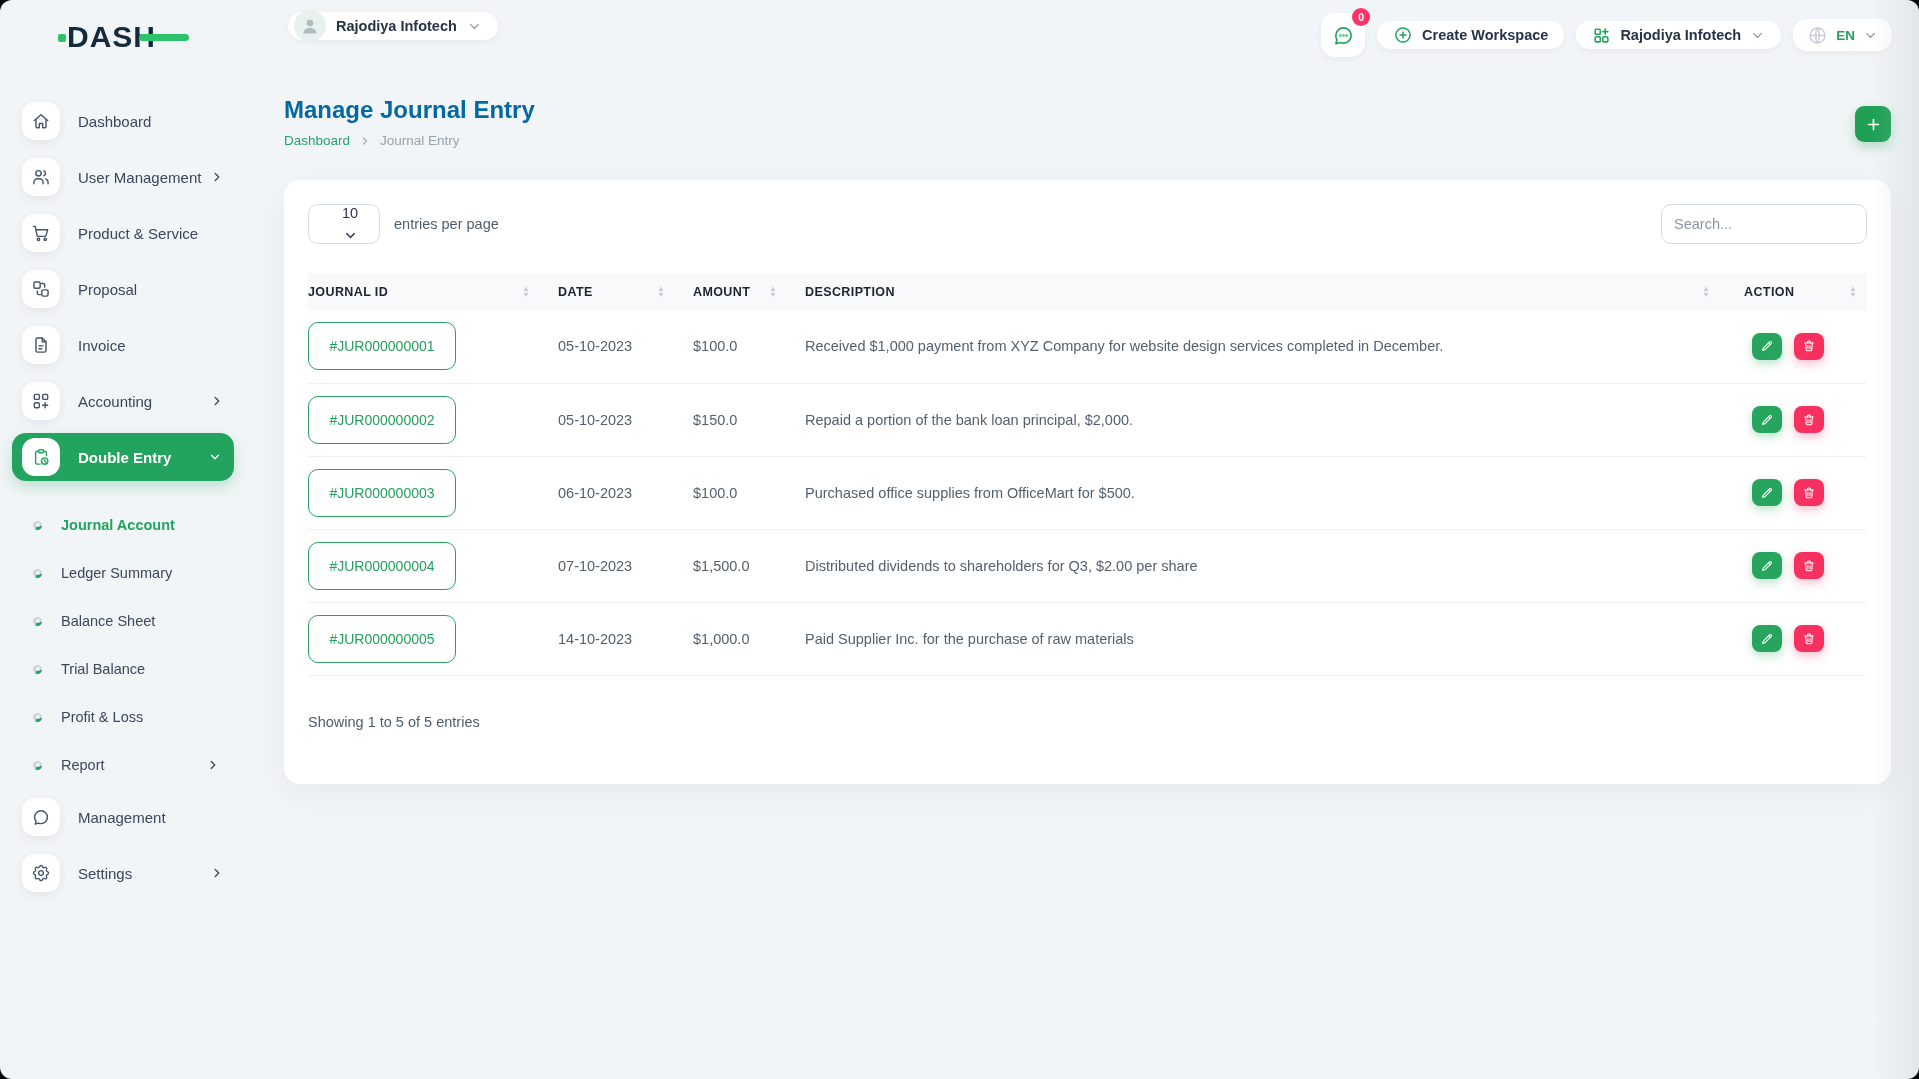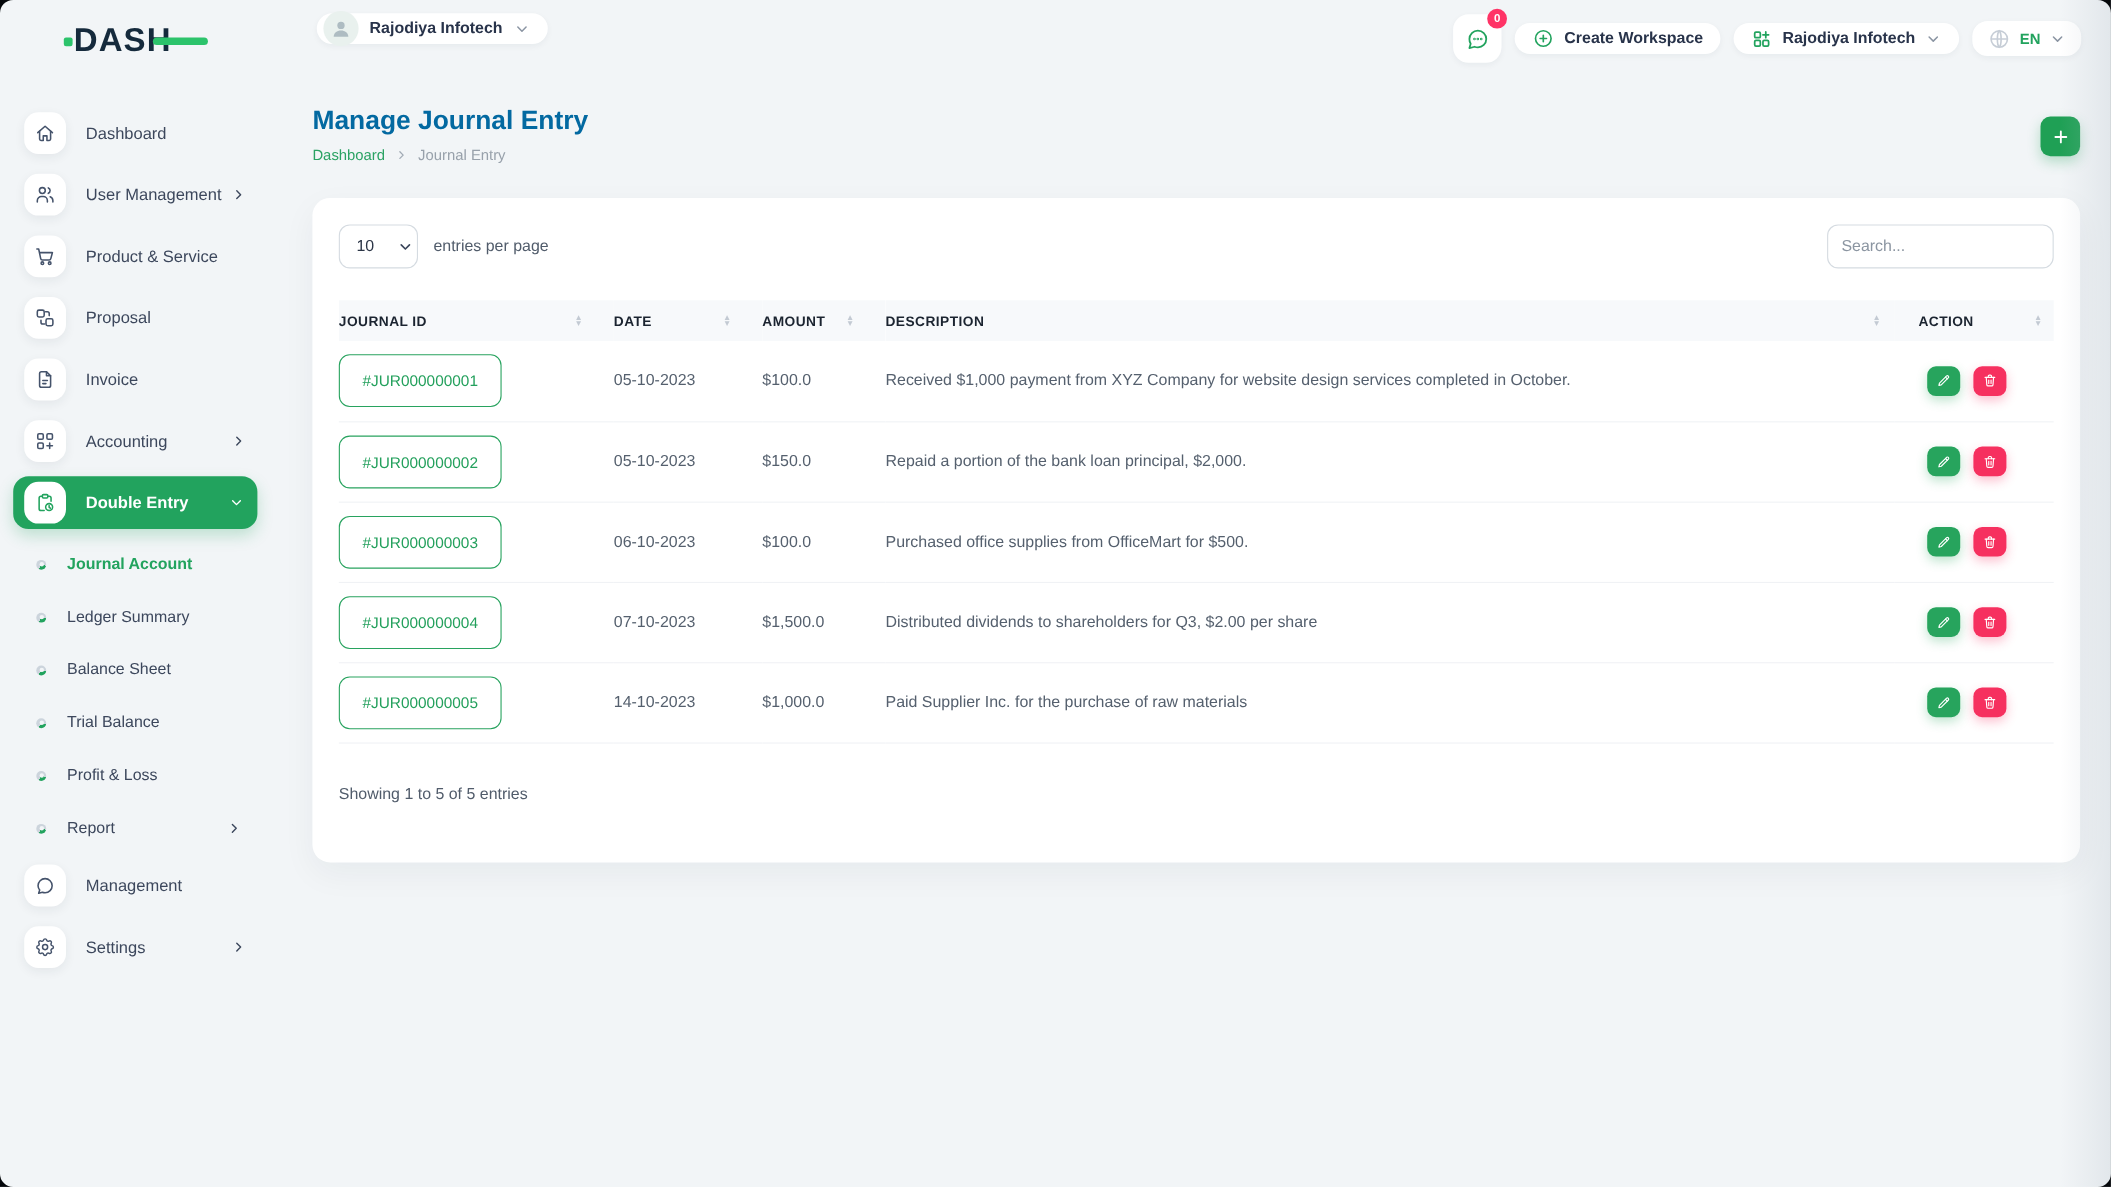--- a/index.html
+++ b/index.html
@@ -30,21 +30,21 @@
   .lang-code { font-size:13.5px; font-weight:700; color:#22a35e; }
   .chev { flex:none; }
 
   
   .sidebar { position:absolute; top:70px; left:0; width:240px; bottom:0; padding-top:23px; }
   .item { height:56px; display:flex; align-items:center; gap:18px; padding:0 14px 0 22px; position:relative; cursor:pointer; }
   .ibox { width:38px; height:38px; border-radius:13px; background:#fff; box-shadow:0 3px 10px rgba(26,40,60,.07);
     display:flex; align-items:center; justify-content:center; flex:none; color:#45536b; }
   .ilabel { font-size:15px; font-weight:500; color:#3c475c; }
   .item .side-chev { position:absolute; right:16px; color:#3c475c; }
-  .item.active { background:#22a35e; margin:4px 6px 8px 12px; height:48px; border-radius:14px; padding-left:10px;
+  .item.active { background:#22a35e; margin:4px 6px 20px 12px; height:48px; border-radius:14px; padding-left:10px;
     box-shadow:0 6px 14px rgba(34,163,94,.25); }
   .item.active .ibox { color:#22a35e; box-shadow:none; }
   .item.active .ilabel { color:#fff; font-weight:700; }
   .item.active .side-chev { color:#fff; right:12px; }
 
   .subitem { height:48px; display:flex; align-items:center; gap:19px; padding-left:33px; position:relative; cursor:pointer; }
   .bullet { width:9px; height:9px; border-radius:50%; flex:none; position:relative;
     background:conic-gradient(from 100deg, #22a35e 0 110deg, #ccd4dc 110deg 360deg); }
   .bullet::after { content:""; position:absolute; inset:2.5px; background:#f2f5f7; border-radius:50%; }
   .sublabel { font-size:14.5px; font-weight:500; color:#3c475c; }
@@ -61,21 +61,21 @@
   .bc-current { color:#98a1ab; }
   .add-btn { position:absolute; right:0; top:36px; width:36px; height:36px; border:none; border-radius:9px;
     background:#1fa055; color:#fff; display:flex; align-items:center; justify-content:center; cursor:pointer;
     box-shadow:0 5px 12px rgba(31,160,85,.3); }
 
   .card { margin-top:32px; background:#fff; border-radius:16px; padding:24px 24px 28px; min-height:604px;
     box-shadow:0 10px 30px rgba(20,40,60,.05); }
   .controls { display:flex; align-items:center; justify-content:space-between; }
   .controls-left { display:flex; align-items:center; gap:14px; }
   .pselect { width:72px; height:40px; border:1px solid #d5dbe1; border-radius:10px; display:flex; align-items:center;
-    justify-content:space-between; padding:0 3px 0 15px; font-size:14.5px; color:#2c3647; cursor:pointer; background:#fff; }
+    justify-content:space-between; padding:0 3px 0 15px; font-size:14.5px; color:#2c3647; cursor:pointer; background:#fff;flex-direction:column; }
   .per-label { font-size:14.5px; color:#515c6b; }
   .search-input { width:206px; height:40px; border:1px solid #d5dbe1; border-radius:10px; padding:0 12px;
     font-size:14.5px; color:#2c3647; outline:none; background:#fff; font-family:inherit; }
   .search-input::placeholder { color:#8b95a1; }
 
   table { width:100%; border-collapse:collapse; margin-top:29px; table-layout:fixed; }
   col.c-id{width:250px} col.c-date{width:135px} col.c-amount{width:112px} col.c-action{width:145px}
   thead th { background:#f7f9fb; height:37px; text-align:left; font-size:12.5px; font-weight:700; color:#1b2430;
     letter-spacing:.4px; position:relative; padding:0; cursor:pointer; }
   thead th.th-action { padding-left:22px; }
@@ -386,21 +386,21 @@
                   <span>▼</span>
                 </span>
             </th>
           </tr>
         </thead>
         <tbody id="rows-body">
             <tr>
               <td class="td-id"><span class="jbadge">#JUR000000001</span></td>
               <td class="td-date">05-10-2023</td>
               <td class="td-amount">$100.0</td>
-              <td class="td-desc">Received $1,000 payment from XYZ Company for website design services completed in October.</td>
+              <td class="td-desc">Received $1,000 payment from XYZ Company for website design services completed in December.</td>
               <td class="td-action"><button class="act edit">
                   <svg width="14" height="14" viewBox="0 0 24 24" fill="none" stroke="#fff" stroke-width="1.8" stroke-linecap="round" stroke-linejoin="round">
                     <path d="M4.5 19.5l.9-3.6L16.6 4.7a2 2 0 0 1 2.8 2.8L8.2 18.6l-3.7.9z"></path>
                     <path d="M14.8 6.5l2.8 2.8"></path>
                   </svg>
                 </button><button class="act del">
                   <svg width="14" height="14" viewBox="0 0 24 24" fill="none" stroke="#fff" stroke-width="1.8" stroke-linecap="round" stroke-linejoin="round">
                     <path d="M4.5 7h15"></path>
                     <path d="M9.5 7V5.2A1.7 1.7 0 0 1 11.2 3.5h1.6a1.7 1.7 0 0 1 1.7 1.7V7"></path>
                     <path d="M6.3 7l.9 11.6a1.9 1.9 0 0 0 1.9 1.7h5.8a1.9 1.9 0 0 0 1.9-1.7L17.7 7"></path>

